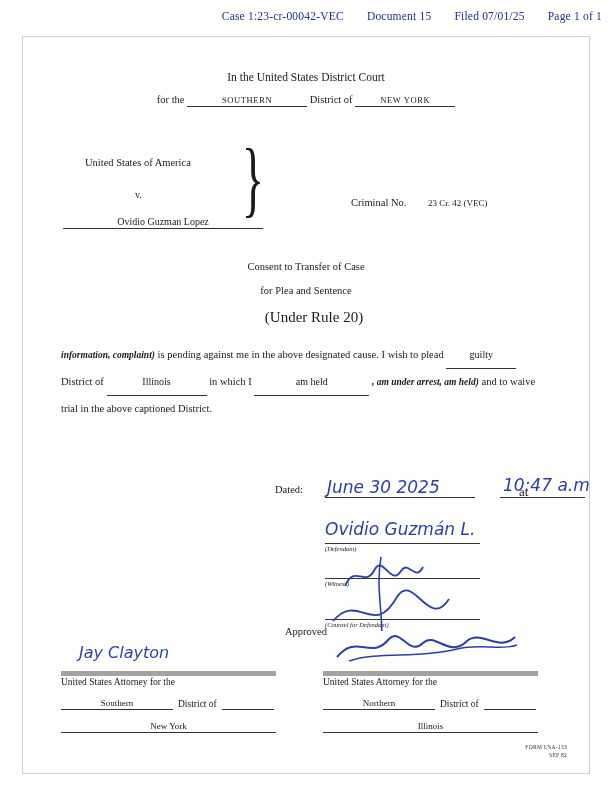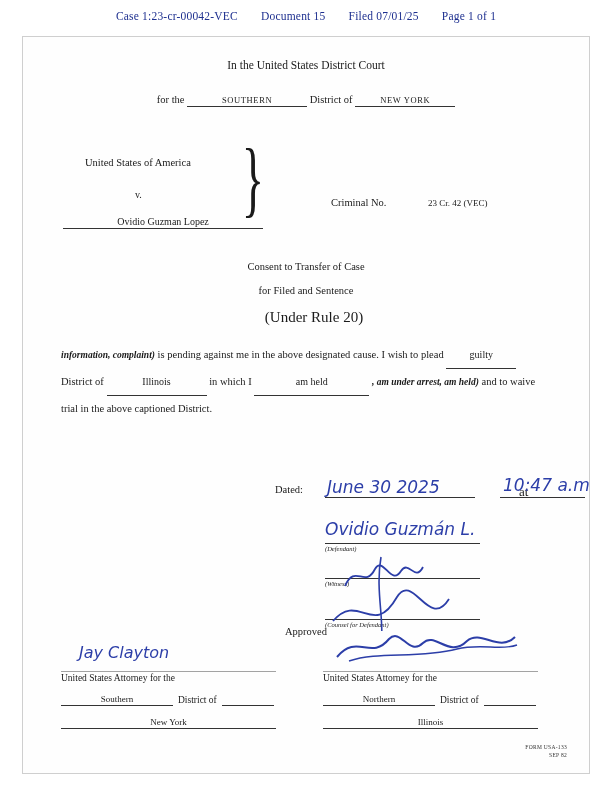--- a/index.html
+++ b/index.html
@@ -19,21 +19,21 @@
     height: 792px;
     background: #ffffff;
     box-sizing: border-box;
   }
   
   .ecf-header {
     position: absolute;
     top: 10px;
     left: 0;
     width: 612px;
-    text-align: center;
+    text-align: right;
     color: #1d2f8f;
     font-family: "Liberation Serif", serif;
     font-size: 11.5px;
     letter-spacing: 0.2px;
   }
   .ecf-header span { margin: 0 10px; }
 
   .sheet {
     position: absolute;
     top: 36px;
@@ -42,21 +42,21 @@
     height: 738px;
     background: #fefefe;
     border: 1px solid #cfcfcf;
     box-sizing: border-box;
     overflow: hidden;
   }
 
   .ctr { text-align: center; }
   .title1 {
     position: absolute;
-    top: 22px; left: 0; width: 100%;
+    top: 34px; left: 0; width: 100%;
     font-size: 11.5px;
     color: #1a1a1a;
   }
   .forthe-row {
     position: absolute;
     top: 57px; left: 0; width: 100%;
     font-size: 10.5px;
     color: #1a1a1a;
   }
   .ul {
@@ -94,21 +94,21 @@
   }
   .brace {
     position: absolute; left: 215px; top: -4px;
     font-size: 62px;
     color: #1a1a1a;
     font-family: "Liberation Serif", serif;
     line-height: 1;
     transform: scaleX(0.75) scaleY(1.35);
   }
   .cap-crimno {
-    position: absolute; left: 308px; top: 45px;
+    position: absolute; left: 328px; top: 45px;
     font-size: 10.5px; color: #1a1a1a;
   }
   .cap-crimval {
     position: absolute; left: 405px; top: 46px;
     font-size: 9px; color: #1a1a1a;
   }
 
   .sub1 { position: absolute; top: 224px; left: 0; width: 100%; font-size: 10.5px; color:#1a1a1a;}
   .sub2 { position: absolute; top: 248px; left: 0; width: 100%; font-size: 10.5px; color:#1a1a1a;}
   .sub3 { position: absolute; top: 272px; left: 8px; width: 100%; font-size: 15px; color:#1a1a1a;}
@@ -177,21 +177,21 @@
     font-size: 10.5px;
     color: #1a1a1a;
   }
 
   .sigblock {
     position: absolute;
     font-size: 9.5px;
     color: #1a1a1a;
   }
   .sigblock .rule {
-    border-bottom: 1px solid #a3a3a3;
+    border-bottom: 5px solid #a3a3a3;
     height: 14px;
   }
   .sigblock .lbl { padding-top: 1px; font-size: 9.5px; }
   .sigrow {
     display: flex;
     align-items: flex-end;
     margin-top: 11px;
   }
   .sigrow .seg {
     border-bottom: 1px solid #333;
@@ -242,21 +242,21 @@
     <div class="caption">
       <div class="cap-usa">United States of America</div>
       <div class="cap-v">v.</div>
       <div class="cap-def">Ovidio Guzman Lopez</div>
       <div class="brace">}</div>
       <div class="cap-crimno">Criminal No.</div>
       <div class="cap-crimval">23 Cr. 42 (VEC)</div>
     </div>
 
     <div class="sub1 ctr">Consent to Transfer of Case</div>
-    <div class="sub2 ctr">for Filed and Sentence</div>
+    <div class="sub2 ctr">for Plea and Sentence</div>
     <div class="sub3 ctr">(Under Rule 20)</div>
 
     <div class="body-text">
       <div class="line">
         <span class="ital">information, complaint)</span>
         <span>is pending against me in the above designated cause.  I wish to plead</span>
         <span class="ul" style="width:70px;font-size:10px;letter-spacing:0">guilty</span>
       </div>
       <div class="line">
         <span>District of</span>

